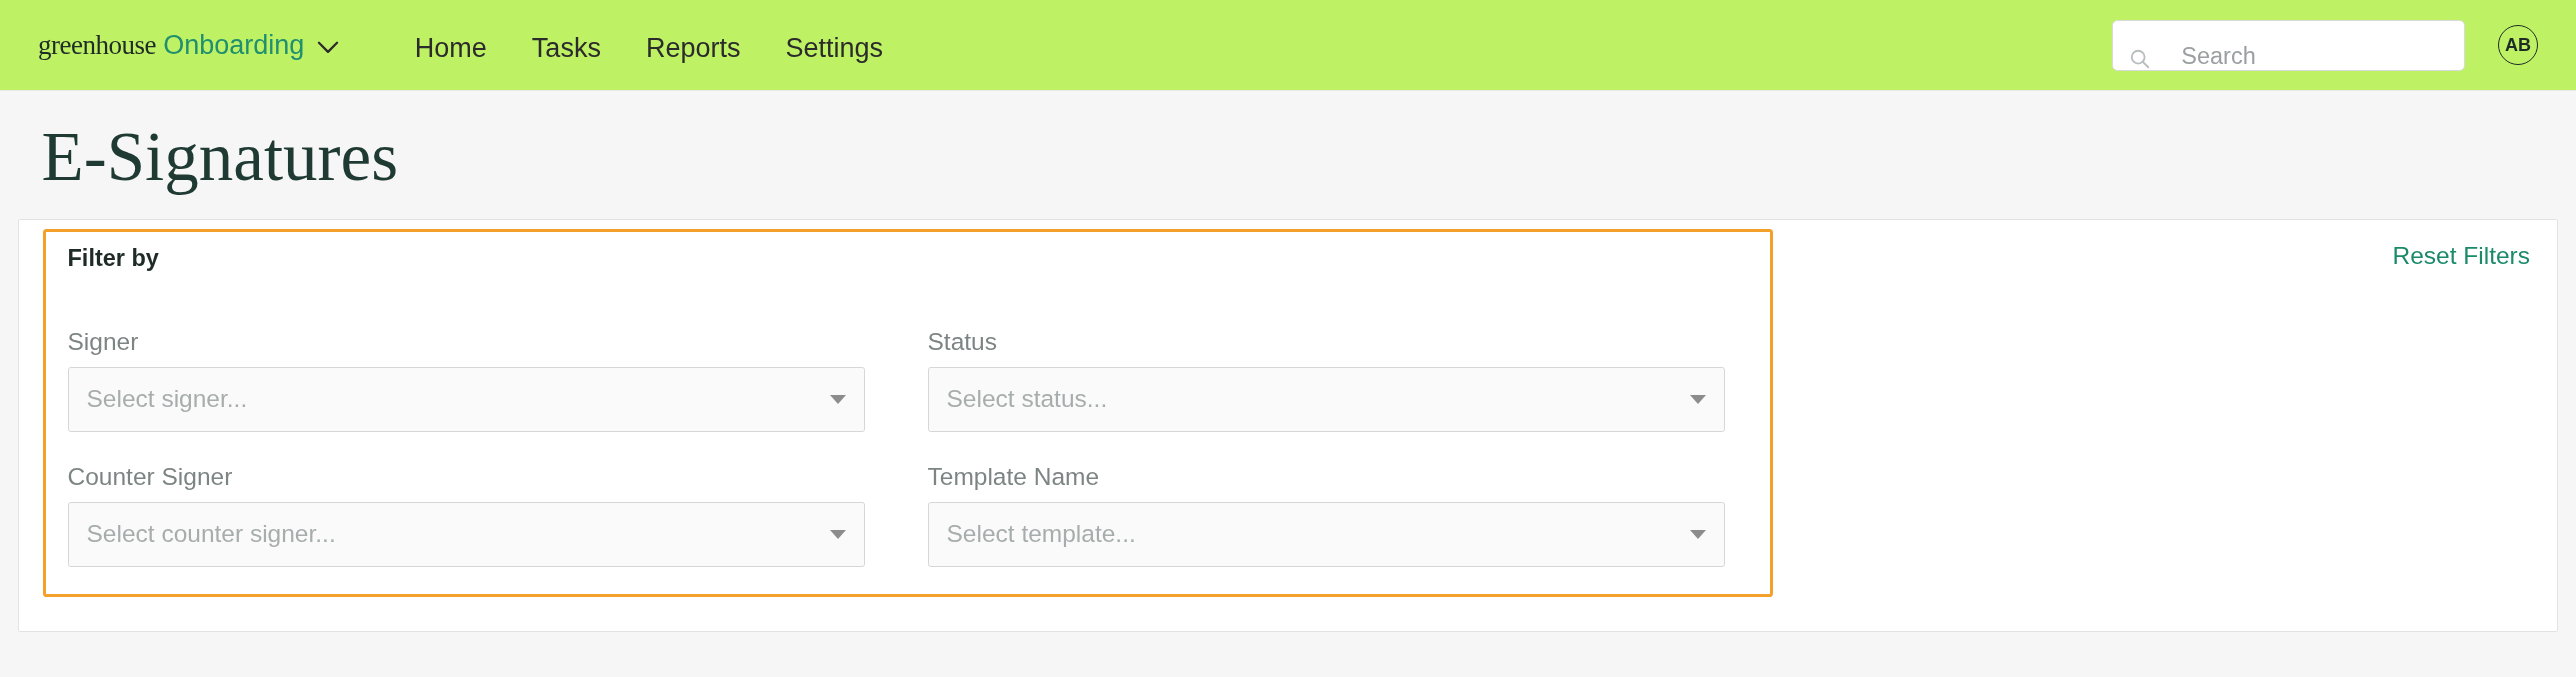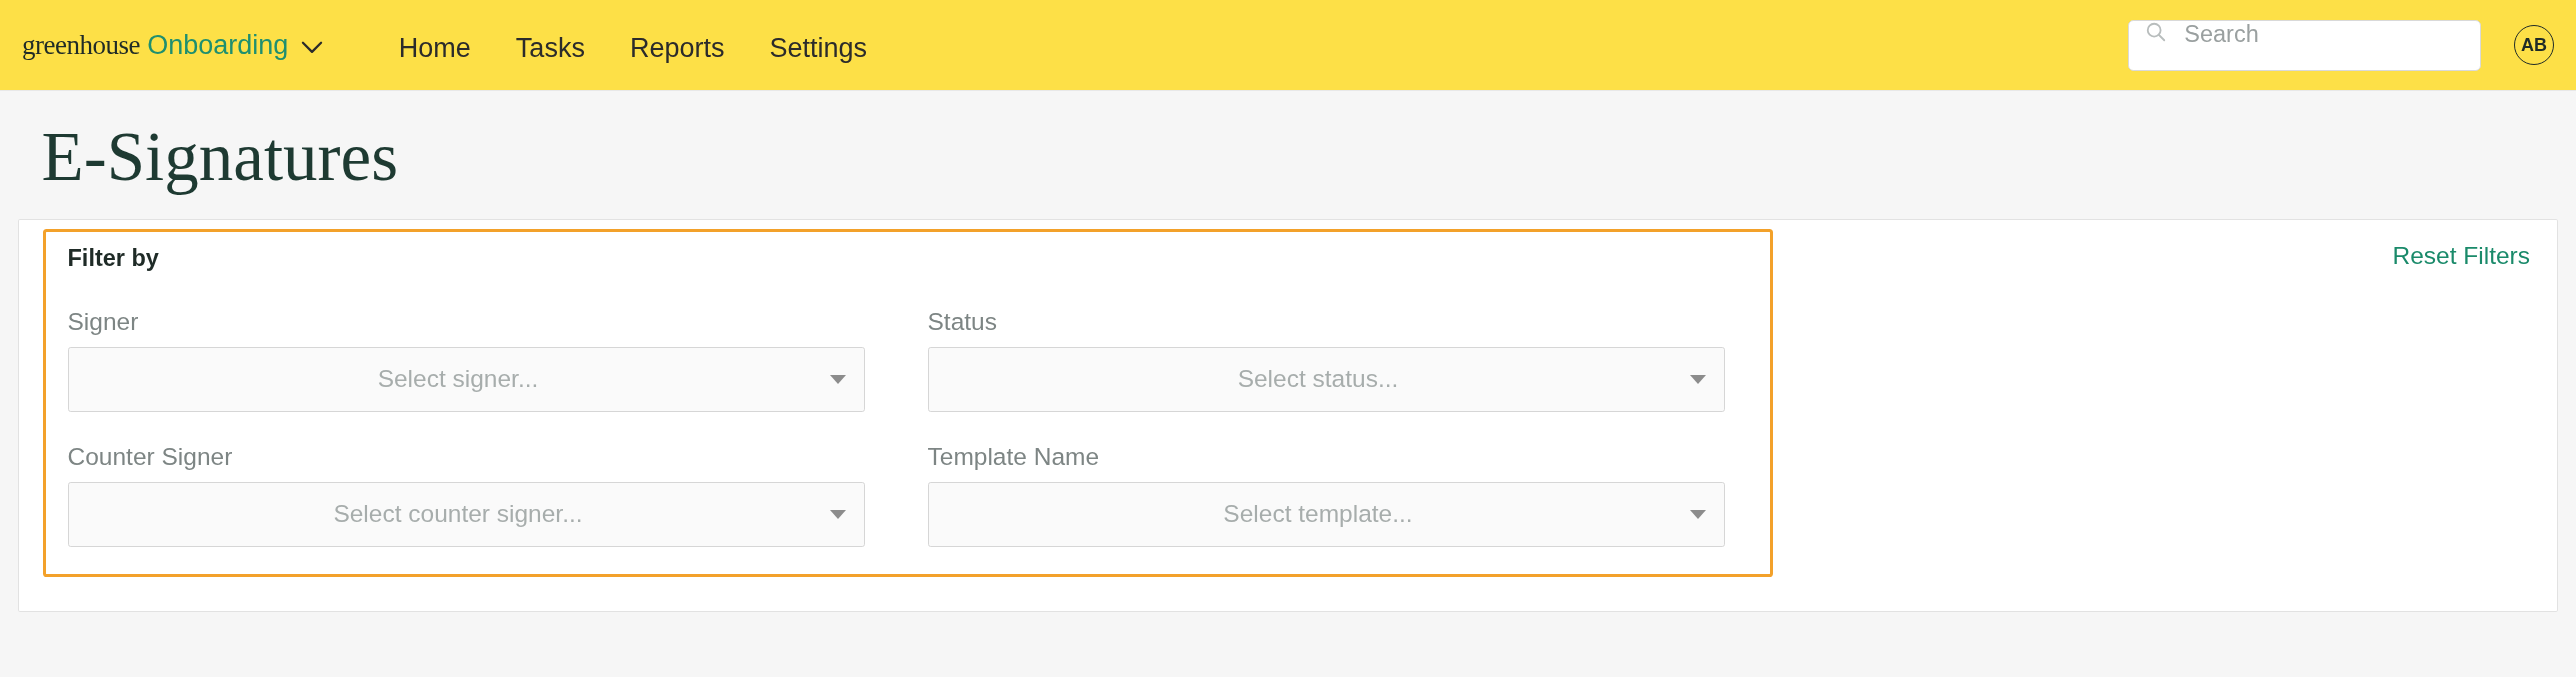--- a/index.html
+++ b/index.html
@@ -7,23 +7,23 @@
     font-family: -apple-system, BlinkMacSystemFont, "Segoe UI", Helvetica, Arial, sans-serif;
     background: #ffffff;
     color: #222;
     width: 2576px;
   }
   
   .topbar {
     display: flex;
     align-items: center;
     height: 91px;
-    padding: 0 22px;
+    padding: 0 38px;
     border-bottom: 0.9px solid #e8e8e8;
-    background: #fde047;
+    background: #bef264;
   }
   .brand {
     display: flex;
     align-items: baseline;
     gap: 7.2px;
     margin-right: 40px;
     cursor: pointer;
   }
   .brand-greenhouse {
     font-family: Georgia, "Times New Roman", serif;
@@ -49,27 +49,27 @@
     margin-top: 6px;
   }
   .nav-link {
     font-size: 27px;
     color: #2b2b2b;
     cursor: pointer;
   }
   .topbar-spacer { flex: 1; }
   .search-wrap {
     display: flex;
-    align-items: flex-start;
+    align-items: flex-end;
     width: 353px;
     height: 51px;
     border: 0.9px solid #d9d9d9;
     border-radius: 5.4px;
     padding: 0 16.3px;
-    gap: 17px;
+    gap: 30px;
     background: #fff;
   }
   .search-input {
     border: none;
     outline: none;
     font-size: 23.5px;
     color: #333;
     width: 100%;
     background: transparent;
   }
@@ -124,21 +124,21 @@
     border: 3.6px solid #f3a12a;
     border-radius: 3.6px;
     padding: 12.7px 22px 27px 22px;
     margin-top: -7.2px;
     width: 1730px;
   }
   .highlight-inner-header {
     font-size: 23.5px;
     font-weight: 700;
     color: #1f2b27;
-    margin-bottom: 36px;
+    margin-bottom: 56px;
   }
   .filter-grid {
     display: grid;
     grid-template-columns: 797px 797px;
     column-gap: 63px;
     row-gap: 31px;
   }
   .field-label {
     font-size: 24.5px;
     color: #7d8584;
@@ -146,21 +146,20 @@
   }
   .select-box {
     display: flex;
     align-items: center;
     height: 65px;
     border: 0.9px solid #d6d6d6;
     background: #fafafa;
     border-radius: 2.7px;
     padding: 0 18px;
     cursor: pointer;
-    text-align: center;
   }
   .select-placeholder {
     font-size: 24.5px;
     color: #a7adac;
     flex: 1;
   }
   .caret {
     width: 0; height: 0;
     border-left: 8.2px solid transparent;
     border-right: 8.2px solid transparent;

